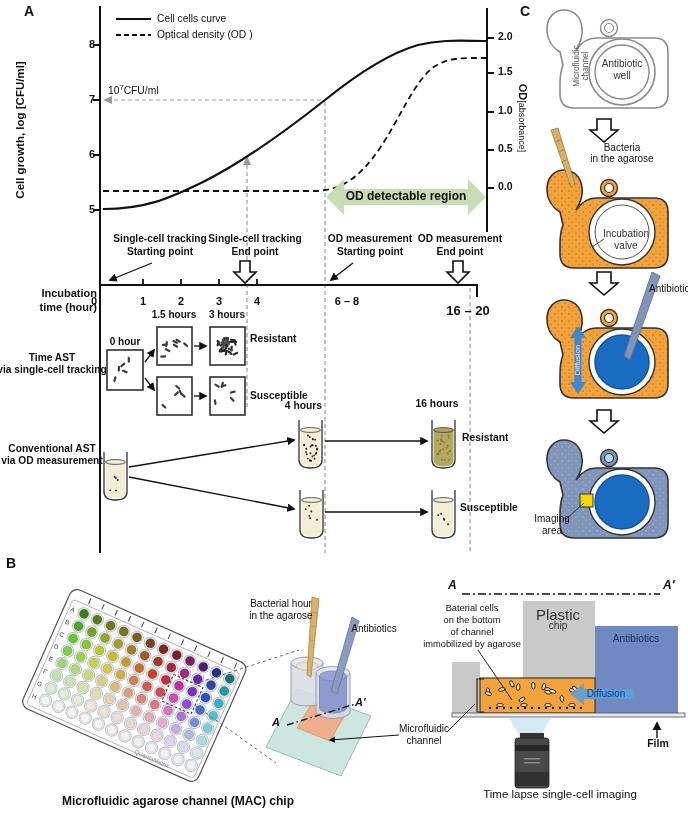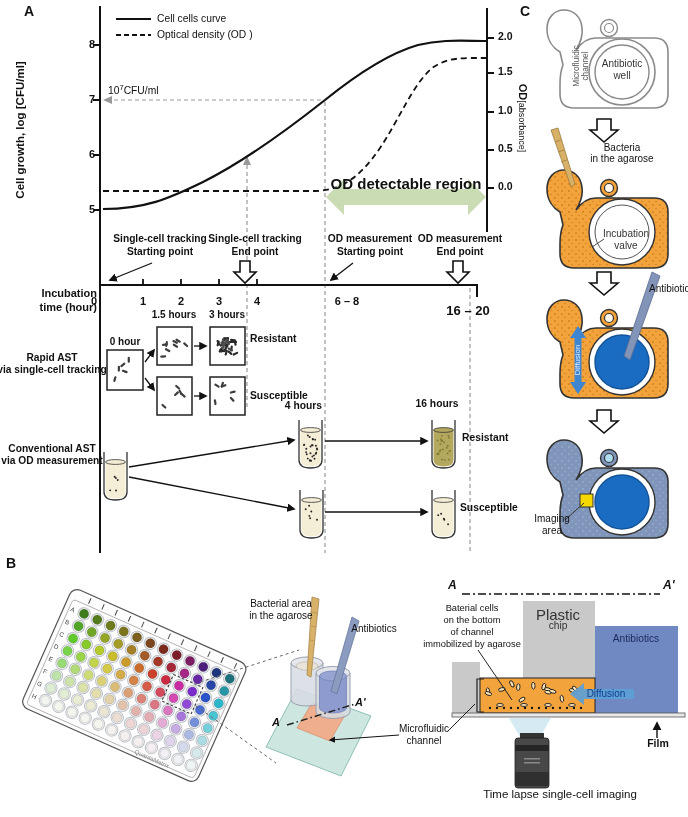--- a/index.html
+++ b/index.html
@@ -615,39 +615,39 @@
 <div class="lbl b r" style="left:95px;top:93px;font-size:11px">7</div>
 <div class="lbl b r" style="left:95px;top:148px;font-size:11px">6</div>
 <div class="lbl b r" style="left:95px;top:203px;font-size:11px">5</div>
 <div class="lbl b" style="left:498px;top:31px;font-size:10.5px">2.0</div>
 <div class="lbl b" style="left:498px;top:66px;font-size:10.5px">1.5</div>
 <div class="lbl b" style="left:498px;top:105px;font-size:10.5px">1.0</div>
 <div class="lbl b" style="left:498px;top:143px;font-size:10.5px">0.5</div>
 <div class="lbl b" style="left:498px;top:181px;font-size:10.5px">0.0</div>
 <div class="lbl rotr" style="left:524px;top:118px"><span class="b" style="font-size:11px">OD</span><span style="font-size:9px">[absorbance]</span></div>
 <div class="lbl" style="left:108px;top:84px;font-size:10.3px"><span>10</span><sup>7</sup><span>CFU/ml</span></div>
-<div class="lbl b c" style="left:406px;top:176px;font-size:15px">OD detectable region</div>
+<div class="lbl b c" style="left:406px;top:190px;font-size:12px">OD detectable region</div>
 <div class="lbl b c" style="left:160px;top:233px;font-size:10.2px">Single-cell tracking</div>
 <div class="lbl b c" style="left:160px;top:246px;font-size:10.2px">Starting point</div>
 <div class="lbl b c" style="left:255px;top:233px;font-size:10.2px">Single-cell tracking</div>
 <div class="lbl b c" style="left:255px;top:246px;font-size:10.2px">End point</div>
 <div class="lbl b c" style="left:370px;top:233px;font-size:10.2px">OD measurement</div>
 <div class="lbl b c" style="left:370px;top:246px;font-size:10.2px">Starting point</div>
 <div class="lbl b c" style="left:460px;top:233px;font-size:10.2px">OD measurement</div>
 <div class="lbl b c" style="left:460px;top:246px;font-size:10.2px">End point</div>
 <div class="lbl b r" style="left:97px;top:287px;font-size:11px">Incubation</div>
 <div class="lbl b r" style="left:97px;top:301px;font-size:11px">time (hour)</div>
 <div class="lbl b c" style="left:94px;top:295px;font-size:11px">0</div>
 <div class="lbl b c" style="left:143px;top:295px;font-size:11px">1</div>
 <div class="lbl b c" style="left:181px;top:295px;font-size:11px">2</div>
 <div class="lbl b c" style="left:219px;top:295px;font-size:11px">3</div>
 <div class="lbl b c" style="left:257px;top:295px;font-size:11px">4</div>
 <div class="lbl b c" style="left:347px;top:295px;font-size:11px">6 – 8</div>
 <div class="lbl b c" style="left:468px;top:304px;font-size:13px">16 – 20</div>
-<div class="lbl b c" style="left:52px;top:352px;font-size:10.2px">Rapid AST</div>
+<div class="lbl b c" style="left:52px;top:352px;font-size:10.2px">Time AST</div>
 <div class="lbl b c" style="left:52px;top:364px;font-size:10.2px">via single-cell tracking</div>
 <div class="lbl b c" style="left:125px;top:336px;font-size:10px">0 hour</div>
 <div class="lbl b c" style="left:174px;top:309px;font-size:10px">1.5 hours</div>
 <div class="lbl b c" style="left:227px;top:309px;font-size:10px">3 hours</div>
 <div class="lbl b" style="left:250px;top:333px;font-size:10.3px">Resistant</div>
 <div class="lbl b" style="left:250px;top:390px;font-size:10.3px">Susceptible</div>
 <div class="lbl b r" style="left:322px;top:400px;font-size:10.3px">4 hours</div>
 <div class="lbl b c" style="left:52px;top:443px;font-size:10.2px">Conventional AST</div>
 <div class="lbl b c" style="left:52px;top:455px;font-size:10.2px">via OD measurement</div>
 <div class="lbl b c" style="left:437px;top:398px;font-size:10.3px">16 hours</div>
@@ -664,21 +664,22 @@
 <div class="lbl c" style="left:622px;top:142px;font-size:10px">Bacteria</div>
 <div class="lbl c" style="left:622px;top:153px;font-size:10px">in the agarose</div>
 <div class="lbl c" style="left:626px;top:228px;font-size:10px;color:#333">Incubation</div>
 <div class="lbl c" style="left:626px;top:240px;font-size:10px;color:#333">valve</div>
 <div class="lbl" style="left:649px;top:283px;font-size:10px">Antibiotic</div>
 <div class="lbl rotl" style="left:578px;top:360px;font-size:8px;color:#dbe9fa">Diffusion</div>
 <div class="lbl c" style="left:552px;top:513px;font-size:10px">Imaging</div>
 <div class="lbl c" style="left:552px;top:525px;font-size:10px">area</div>
 
 <div class="lbl b" style="left:6px;top:556px;font-size:14px">B</div>
-<div class="lbl c" style="left:281px;top:598px;font-size:10px">Bacterial area</div>
+<div class="lbl b c" style="left:178px;top:795px;font-size:12px">Microfluidic agarose channel (MAC) chip</div>
+<div class="lbl c" style="left:281px;top:598px;font-size:10px">Bacterial hour</div>
 <div class="lbl c" style="left:281px;top:610px;font-size:10px">in the agarose</div>
 <div class="lbl c" style="left:374px;top:623px;font-size:10px">Antibiotics</div>
 <div class="lbl b it" style="left:272px;top:716px;font-size:11px">A</div>
 <div class="lbl b it" style="left:355px;top:696px;font-size:11px">A'</div>
 <div class="lbl c" style="left:424px;top:723px;font-size:10px">Microfluidic</div>
 <div class="lbl c" style="left:424px;top:735px;font-size:10px">channel</div>
 <div class="lbl b it" style="left:448px;top:579px;font-size:12px">A</div>
 <div class="lbl b it" style="left:663px;top:579px;font-size:12px">A'</div>
 <div class="lbl c" style="left:472px;top:603px;font-size:9.3px">Baterial cells</div>
 <div class="lbl c" style="left:472px;top:615px;font-size:9.3px">on the bottom</div>

